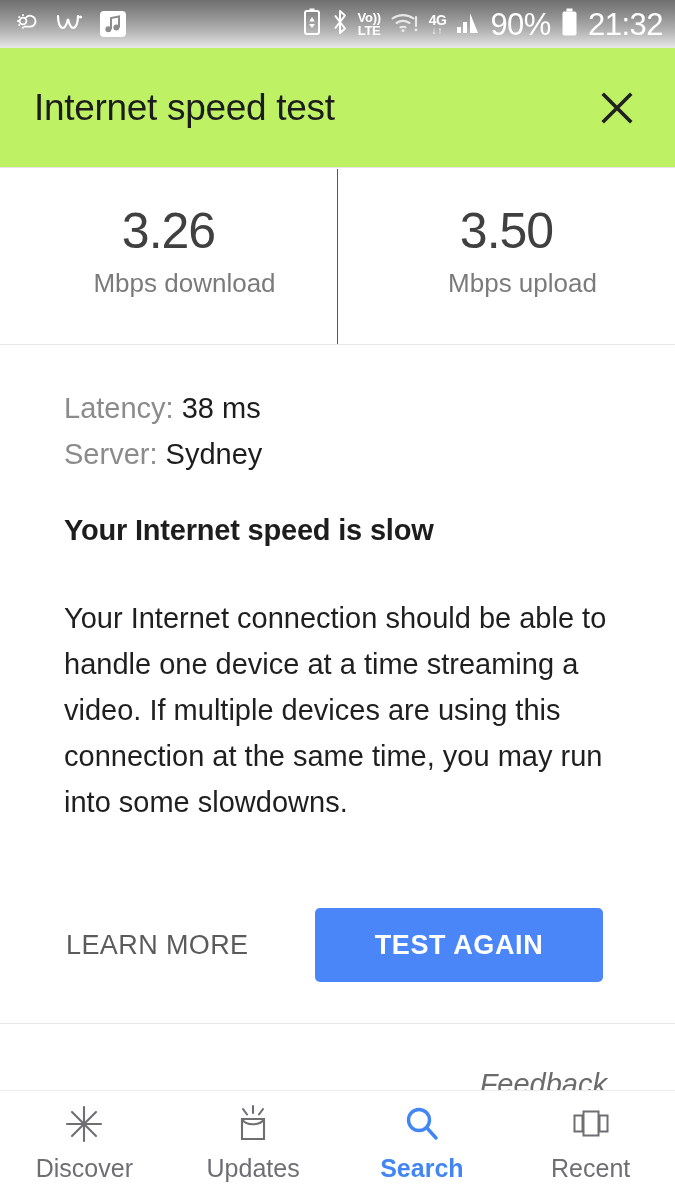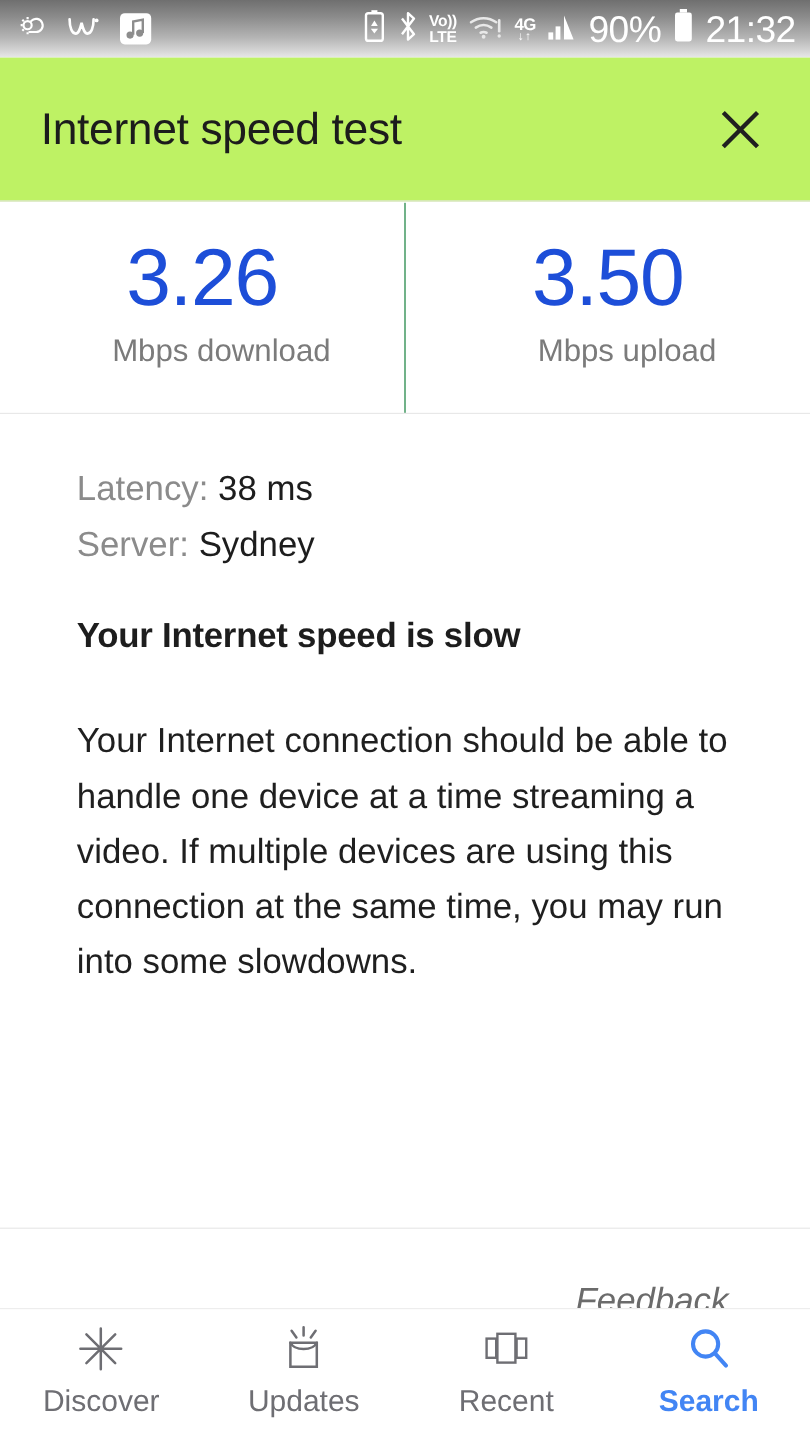--- a/index.html
+++ b/index.html
@@ -106,23 +106,23 @@
   .cell {
     flex: 1;
     display: flex;
     flex-direction: column;
     align-items: center;
     justify-content: center;
     padding-bottom: 8px;
   }
   .cell + .cell { border-left: 1px solid #15803d; }
   .cell-value {
-    font-size: 67px;
+    font-size: 50px;
     font-weight: 300;
-    color: #1d4ed8;
+    color: #404040;
     line-height: 1.0;
     letter-spacing: -1px;
   }
   .cell-label {
     margin-top: 12px;
     font-size: 26px;
     color: #7b7b7b;
     font-weight: 400;
     margin-left: 32px;
   }
@@ -353,20 +353,24 @@
     </div>
     <div class="detail-row">
       <span>Server:</span>
       <span class="val">Sydney</span>
     </div>
   </div>
 
   <div class="headline">Your Internet speed is slow</div>
   <div class="bodytext">Your Internet connection should be able to handle one device at a time streaming a video. If multiple devices are using this connection at the same time, you may run into some slowdowns.</div>
 
+  <div class="actions">
+    <button class="learn-more">LEARN MORE</button>
+    <button class="test-again">TEST AGAIN</button>
+  </div>
 
   <div class="hr-divider"></div>
 
   <div class="feedback">Feedback</div>
 
   <div class="navbar">
 
     <div class="nav-item">
       <div class="nav-icon">
         <svg width="42" height="42" viewBox="0 0 42 42">
@@ -384,40 +388,40 @@
           <g stroke="#6e6e73" stroke-width="2.1" fill="none" stroke-linecap="round">
             <path d="M21 3v7M11 6l4 5.5M31 6l-4 5.5"></path>
             <path d="M10 16h22v20H10z"></path>
             <path d="M10 16c3.5 7 18.5 7 22 0" stroke-linejoin="round"></path>
           </g>
         </svg>
       </div>
       <div class="nav-label">Updates</div>
     </div>
 
+    <div class="nav-item active">
+      <div class="nav-icon">
+        <svg width="42" height="42" viewBox="0 0 42 42">
+          <g stroke="#4285f4" stroke-width="3.4" fill="none" stroke-linecap="round">
+            <circle cx="18" cy="17" r="10.5"></circle>
+            <path d="M26 25l9 10"></path>
+          </g>
+        </svg>
+      </div>
+      <div class="nav-label">Search</div>
+    </div>
+
     <div class="nav-item">
       <div class="nav-icon">
         <svg width="42" height="42" viewBox="0 0 42 42">
           <g stroke="#6e6e73" stroke-width="2" fill="#fff">
             <rect x="4.5" y="12.5" width="8" height="16"></rect>
             <rect x="29.5" y="12.5" width="8" height="16"></rect>
             <rect x="13.5" y="8.5" width="15" height="24"></rect>
           </g>
         </svg>
       </div>
       <div class="nav-label">Recent</div>
     </div>
 
-    <div class="nav-item active">
-      <div class="nav-icon">
-        <svg width="42" height="42" viewBox="0 0 42 42">
-          <g stroke="#4285f4" stroke-width="3.4" fill="none" stroke-linecap="round">
-            <circle cx="18" cy="17" r="10.5"></circle>
-            <path d="M26 25l9 10"></path>
-          </g>
-        </svg>
-      </div>
-      <div class="nav-label">Search</div>
-    </div>
-
 
   </div>
 </div>
 
 </body></html>

